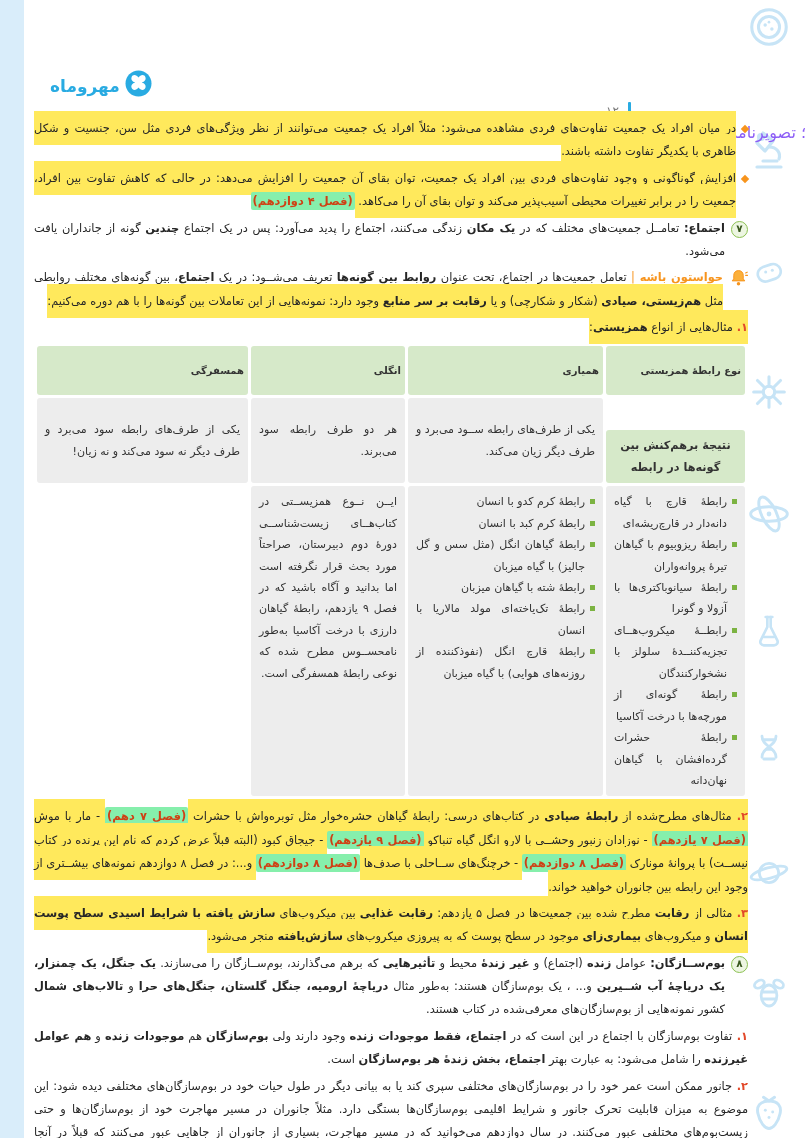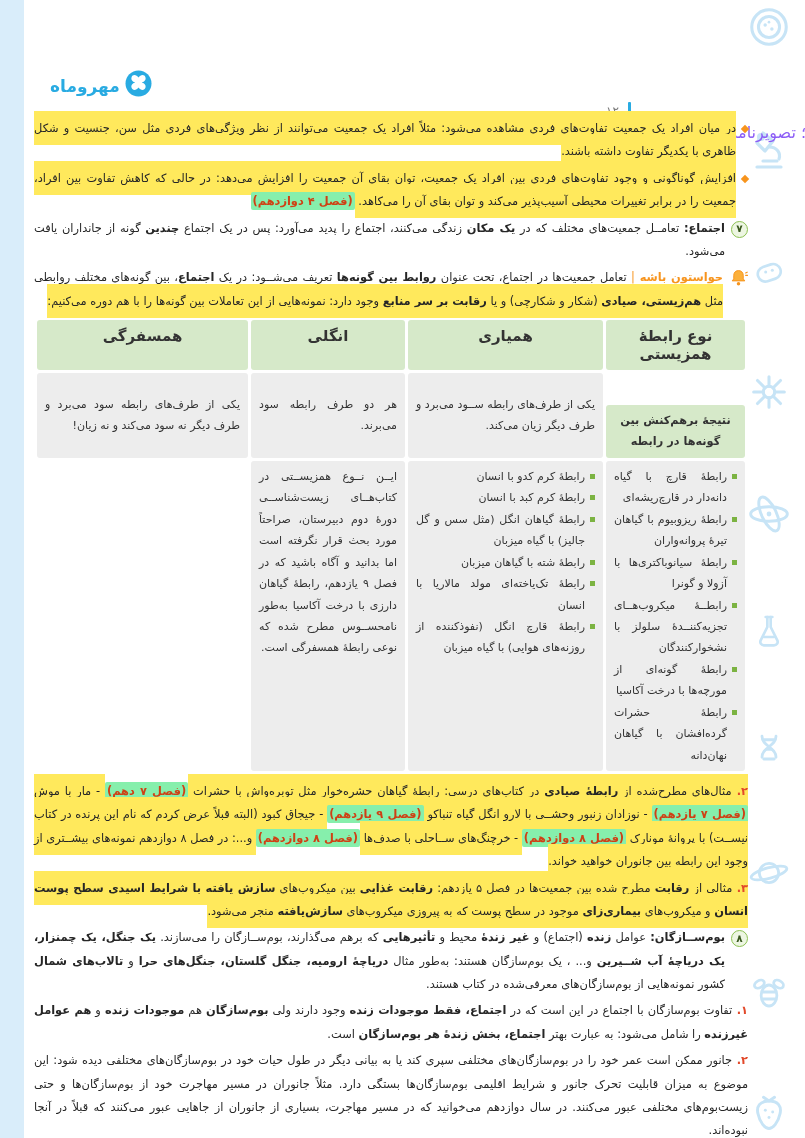--- a/index.html
+++ b/index.html
@@ -33,21 +33,21 @@
   .o{background:#86efac;color:#cf4014;font-weight:700;padding:2px 2px;border-radius:2px;
      -webkit-box-decoration-break:clone;box-decoration-break:clone;}
   .rn{color:#e2492a;font-weight:700;}
   .b{font-weight:700;}
   .ct{color:#f7941d;font-weight:700;}
   .ctb{color:#f7941d;font-weight:400;}
   .bell{flex:0 0 auto;margin-top:3px;}
   
   .sym-table{display:grid;grid-template-columns:139px 195px 154px 1fr;gap:3px;margin:7px 3px 9px 3px;}
   .tcell{border-radius:3px;padding:5px 8px;box-sizing:border-box;}
-  .th{background:#d6e9c9;font-weight:700;text-align:center;font-size:15px;color:#333;padding:7px 4px;}
+  .th{background:#d6e9c9;font-weight:700;font-size:10px;color:#333;padding:19px 4px;}
   .tlabel{background:#d6e9c9;font-weight:700;text-align:center;display:flex;align-items:center;justify-content:center;
           font-size:11.3px;line-height:1.9;color:#333;margin-top:32px;}
   .tb{background:#ededed;font-size:11px;line-height:1.95;color:#333;}
   .vcenter{display:flex;align-items:center;}
   .cell-li{position:relative;padding-right:10px;}
   .cell-li::before{content:"";position:absolute;right:0;top:8px;width:5px;height:5px;background:#7cb342;}
 </style>
 </head>
 <body>
 
@@ -163,20 +163,21 @@
 
     <div class="block with-marker">
       <span class="marker-col bell"><svg width="19" height="19" viewBox="0 0 24 24">
             <path d="M12 2c3.5 0 6 2.5 6 6v4.5l2 2.5H4l2-2.5V8c0-3.5 2.5-6 6-6z" fill="#fbb03b" stroke="#f7941d" stroke-width="1.2"></path>
             <circle cx="12" cy="18.5" r="2.2" fill="#f7941d"></circle>
             <path d="M21 5l2-1M21 8h2.5" stroke="#f7941d" stroke-width="1.4" fill="none" stroke-linecap="round"></path>
           </svg></span>
       <div class="ptext"><span class="ct">حواستون باشه </span><span class="ctb">| </span><span>تعامل جمعیت‌ها در اجتماع، تحت عنوان </span><span class="b">روابط بین گونه‌ها</span><span> تعریف می‌شــود: در یک </span><span class="b">اجتماع</span><span>، بین گونه‌های مختلف روابطی </span><span class="y">مثل </span><span class="y b">هم‌زیستی، صیادی</span><span class="y"> (شکار و شکارچی) و یا </span><span class="y b">رقابت بر سر منابع</span><span class="y"> وجود دارد: نمونه‌هایی از این تعاملات بین گونه‌ها را با هم دوره می‌کنیم:</span></div>
     </div>
 
+    <div class="block"><span class="y rn">۱. </span><span class="y">مثال‌هایی از انواع </span><span class="y b">همزیستی</span><span class="y">:</span></div>
 
     <div class="sym-table">
       <div class="tcell th">نوع رابطهٔ همزیستی</div>
       <div class="tcell th">همیاری</div>
       <div class="tcell th">انگلی</div>
       <div class="tcell th">همسفرگی</div>
 
       <div class="tcell tlabel">نتیجهٔ برهم‌کنش بین گونه‌ها در رابطه</div>
       <div class="tcell tb vcenter">یکی از طرف‌های رابطه ســود می‌برد و طرف دیگر زیان می‌کند.</div>
       <div class="tcell tb vcenter">هر دو طرف رابطه سود می‌برند.</div>

